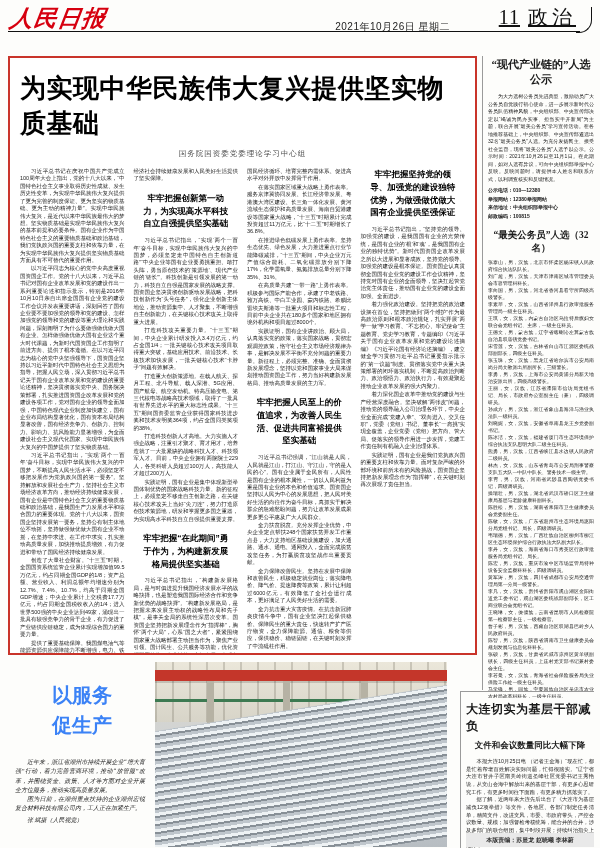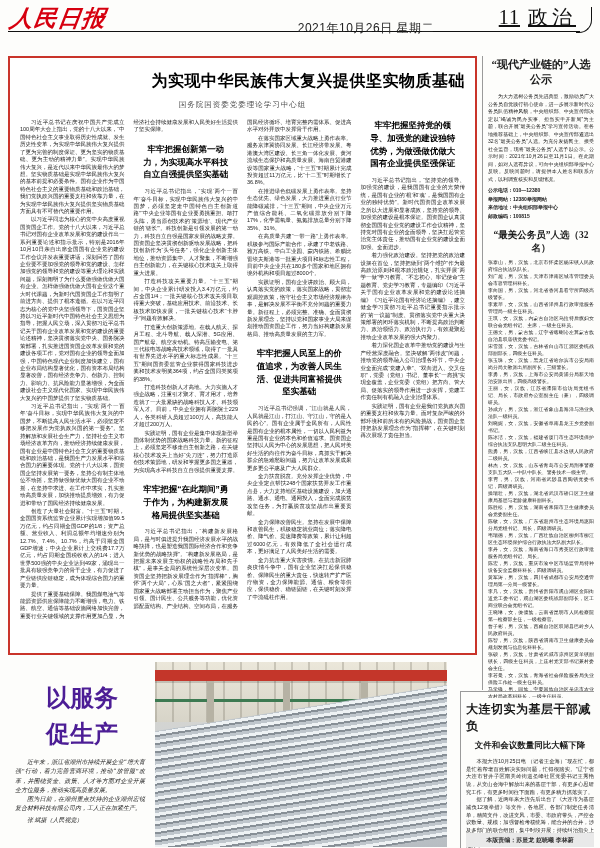--- a/index.html
+++ b/index.html
@@ -6,29 +6,29 @@
   html,body { width:600px; height:848px; }
   body { position:relative; background:#fdfdfb; font-family:"Liberation Sans",sans-serif; color:#1a1a1a; overflow:hidden; }
 
   
   .masthead { position:absolute; left:10px; top:3px; font-family:"DejaVu Serif",serif;
     font-style:italic; font-weight:bold; font-size:23px; color:#d6000f;
     transform:skewX(-8deg); letter-spacing:1px; }
   .header-rule { position:absolute; left:8px; top:8px; width:572px; height:24px; border-bottom:1.5px solid #111; }
   .header-hook { position:absolute; left:576px; top:7px; width:16px; height:25.5px;
     border-right:1.5px solid #111; border-bottom:1.5px solid #111; border-bottom-right-radius:13px; }
-  .header-date { position:absolute; right:166px; top:20px; font-size:12px; letter-spacing:0.5px; color:#222; }
+  .header-date { position:absolute; right:150px; top:20px; font-size:10px; letter-spacing:0.5px; color:#222; }
   .header-page { position:absolute; right:24px; top:4px; font-size:20px; font-family:"Liberation Serif",serif; color:#111;text-decoration:underline; }
   .header-page .num { letter-spacing:1px; margin-right:8px; }
   .header-page .sec { letter-spacing:4px; }
 
   
   .main-box { position:absolute; left:8px; top:56px; width:469px; height:599px;
     border:2.5px solid #c9342a; background:#fff; padding:6px 10px 4px; overflow:hidden; }
-  .headline { text-align:right; font-size:16px; font-weight:bold; letter-spacing:0.5px; margin-top:7px; color:#000; }
+  .headline { text-align:left; font-size:26px; font-weight:bold; letter-spacing:0.5px; margin-top:7px; color:#000; }
   .byline { text-align:center; font-size:7.5px; color:#4a4a4a; margin:8px 0 9px; letter-spacing:1px;font-family:Liberation Serif, serif; }
   .article-cols { height:505px; column-count:4; column-gap:9px; column-fill:auto;
     text-align:justify; font-size:5.5px; line-height:1.35; color:#222; overflow:hidden; }
   .article-cols p.para { text-indent:2em; margin-bottom:1px; }
   .article-cols h3 { font-size:8.5px; line-height:1.5; font-weight:bold; text-align:center; margin:9px 9px 7px; color:#000; }
   .article-cols h3:empty { display:none; margin:0; }
 
   
   .v-divider { position:absolute; left:482px; top:56px; height:634px; border-left:1px solid #9a9a9a; }
   .sidebar { position:absolute; left:488px; top:57px; width:106px; }
@@ -46,21 +46,21 @@
   .dalian { position:absolute; left:466px; top:701px; width:128px; }
   .dalian-title { font-size:12px; font-weight:bold; text-align:left; font-family:"Liberation Serif",serif; letter-spacing:0.5px; }
   .dalian-sub { font-size:8.5px; font-weight:bold; text-align:center; margin:5px 0 6px; }
   .dalian-body { height:92px; overflow:hidden; }
   .dalian-body p { font-size:5.3px; line-height:1.45; text-align:justify; text-indent:2em; color:#222; }
   .editors { position:absolute; left:466px; top:833px; width:128px; text-align:center;
     font-size:6px; font-weight:bold; background:#e9e9e9; padding:2.5px 0; color:#333; }
 
   
   .svc-title { position:absolute; left:22px; top:680px; width:120px; text-align:center;
-    font-family:"DejaVu Serif",serif; font-weight:bold; font-size:24px; line-height:1.5; color:#4c1d95; }
+    font-family:"DejaVu Serif",serif; font-weight:bold; font-size:20px; line-height:1.5; color:#3b82f6; }
   .svc-caption { position:absolute; left:15px; top:758px; width:130px; font-size:6px; line-height:1.55;
     font-style:italic; text-align:justify; font-family:"Liberation Serif",serif; color:#222; }
   .svc-caption p { text-indent:2em; }
   .svc-credit { margin-top:2px; text-indent:3em; }
 
   
   .photo { position:absolute; left:155px; top:662px; width:292px; height:185px; overflow:hidden;
     background:linear-gradient(#ded9cd, #ccd1d5 55%, #b7bdc2); }
   .ph-ceiling { position:absolute; top:0; left:0; right:0; height:60px;
     background:repeating-linear-gradient(90deg, rgba(115,110,96,.28) 0 2px, transparent 2px 17px),

